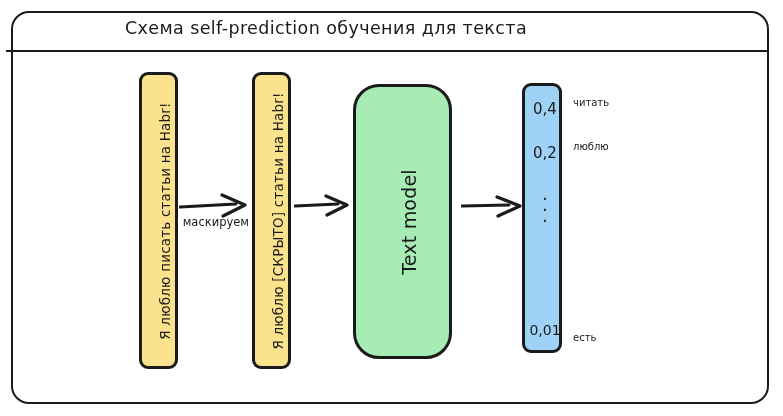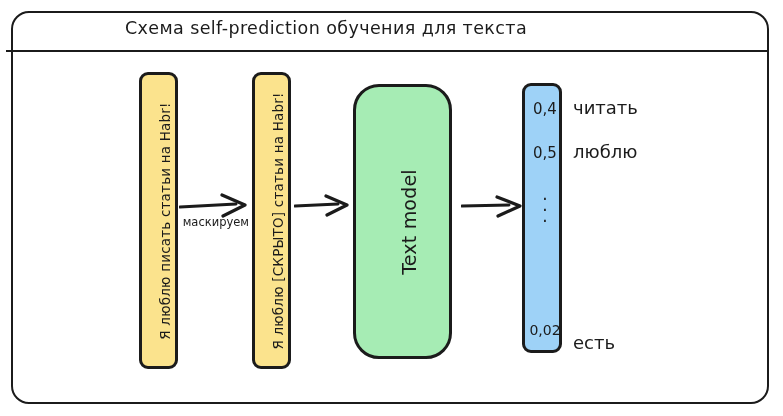--- a/index.html
+++ b/index.html
@@ -113,21 +113,21 @@
     text-align: center;
     line-height: 11px;
     font-size: 17px;
     color: #1b1b1b;
   }
   .prob-dots span { display: block; }
 
   .prob-word {
     position: absolute;
     left: 573px;
-    font-size: 18px;
+    font-size: 10px;
     color: #1b1b1b;
     white-space: nowrap;
   }
 
   
   .arrow { position: absolute; }
   .arrow-caption {
     position: absolute;
     font-size: 11.5px;
     color: #1b1b1b;
@@ -168,26 +168,26 @@
     <span class="box-label-vertical">Text model</span>
   </div>
 
   <svg class="arrow" style="left:461px; top:195px;" width="62" height="26" viewBox="0 0 62 26">
     <path d="M1 11 L48 10" stroke="#1b1b1b" stroke-width="3" fill="none" stroke-linecap="round"></path>
     <path d="M36 2 L59 11 L37 21" stroke="#1b1b1b" stroke-width="3.2" fill="none" stroke-linecap="round" stroke-linejoin="round"></path>
   </svg>
 
   <div class="box box-blue" id="box-probs">
     <div class="prob-value" style="top:14px;">0,4</div>
-    <div class="prob-value" style="top:58px;">0,5</div>
+    <div class="prob-value" style="top:58px;">0,2</div>
     <div class="prob-dots">
       <span>·</span>
       <span>·</span>
       <span>·</span>
     </div>
-    <div class="prob-value" style="top:236px; font-size:14px;">0,02</div>
+    <div class="prob-value" style="top:236px; font-size:14px;">0,01</div>
   </div>
 
   <div class="prob-word" style="top:97px;">читать</div>
   <div class="prob-word" style="top:141px;">люблю</div>
   <div class="prob-word" style="top:332px;">есть</div>
 
 </div>
 
 </body></html>

